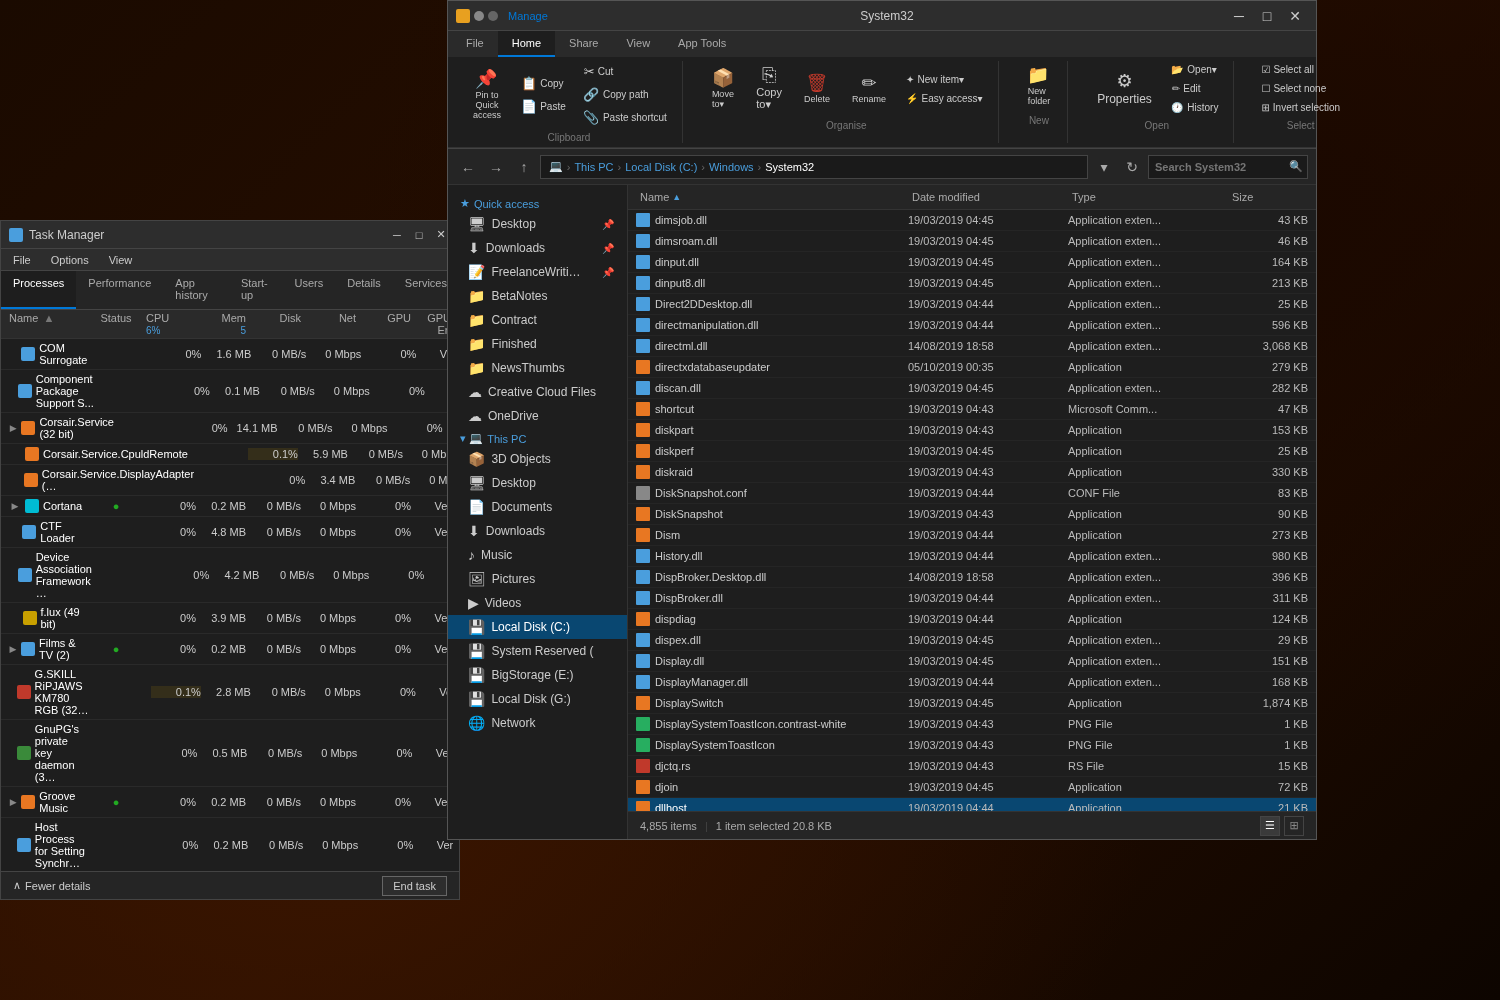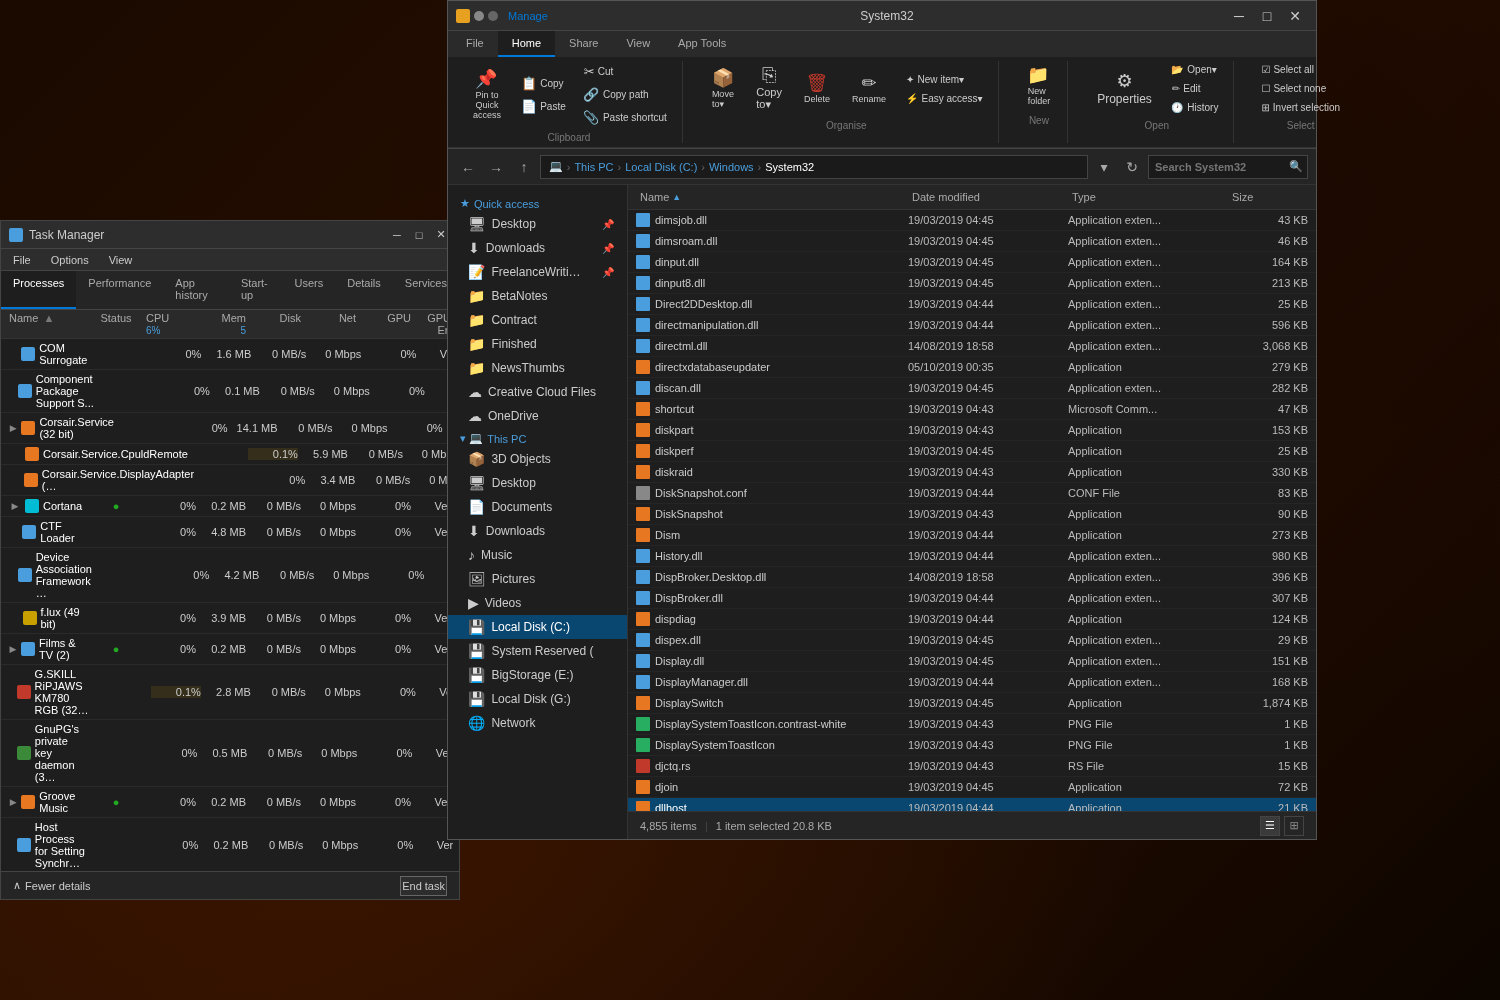--- a/index.html
+++ b/index.html
@@ -162,21 +162,21 @@
     }
     .fewer-details-btn {
       display: flex;
       align-items: center;
       gap: 4px;
       cursor: pointer;
       color: #ccc;
     }
     .end-task-btn {
       margin-left: auto;
-      padding: 3px 1px;
+      padding: 3px 10px;
       background: #2d2d2d;
       border: 1px solid #666;
       color: #ccc;
       cursor: pointer;
       font-size: 11px;
     }
     .expand-arrow {
       width: 12px;
       height: 12px;
       display: inline-flex;
@@ -1206,21 +1206,21 @@
     <div class="fe-cell">Application exten...</div>
     <div class="fe-cell right">396 KB</div>
   </div>
           <div class="fe-file-row">
     <div class="fe-file-name">
       <div class="file-type-icon icon-dll"></div>
       <span>DispBroker.dll</span>
     </div>
     <div class="fe-cell">19/03/2019 04:44</div>
     <div class="fe-cell">Application exten...</div>
-    <div class="fe-cell right">307 KB</div>
+    <div class="fe-cell right">311 KB</div>
   </div>
           <div class="fe-file-row">
     <div class="fe-file-name">
       <div class="file-type-icon icon-exe"></div>
       <span>dispdiag</span>
     </div>
     <div class="fe-cell">19/03/2019 04:44</div>
     <div class="fe-cell">Application</div>
     <div class="fe-cell right">124 KB</div>
   </div>

